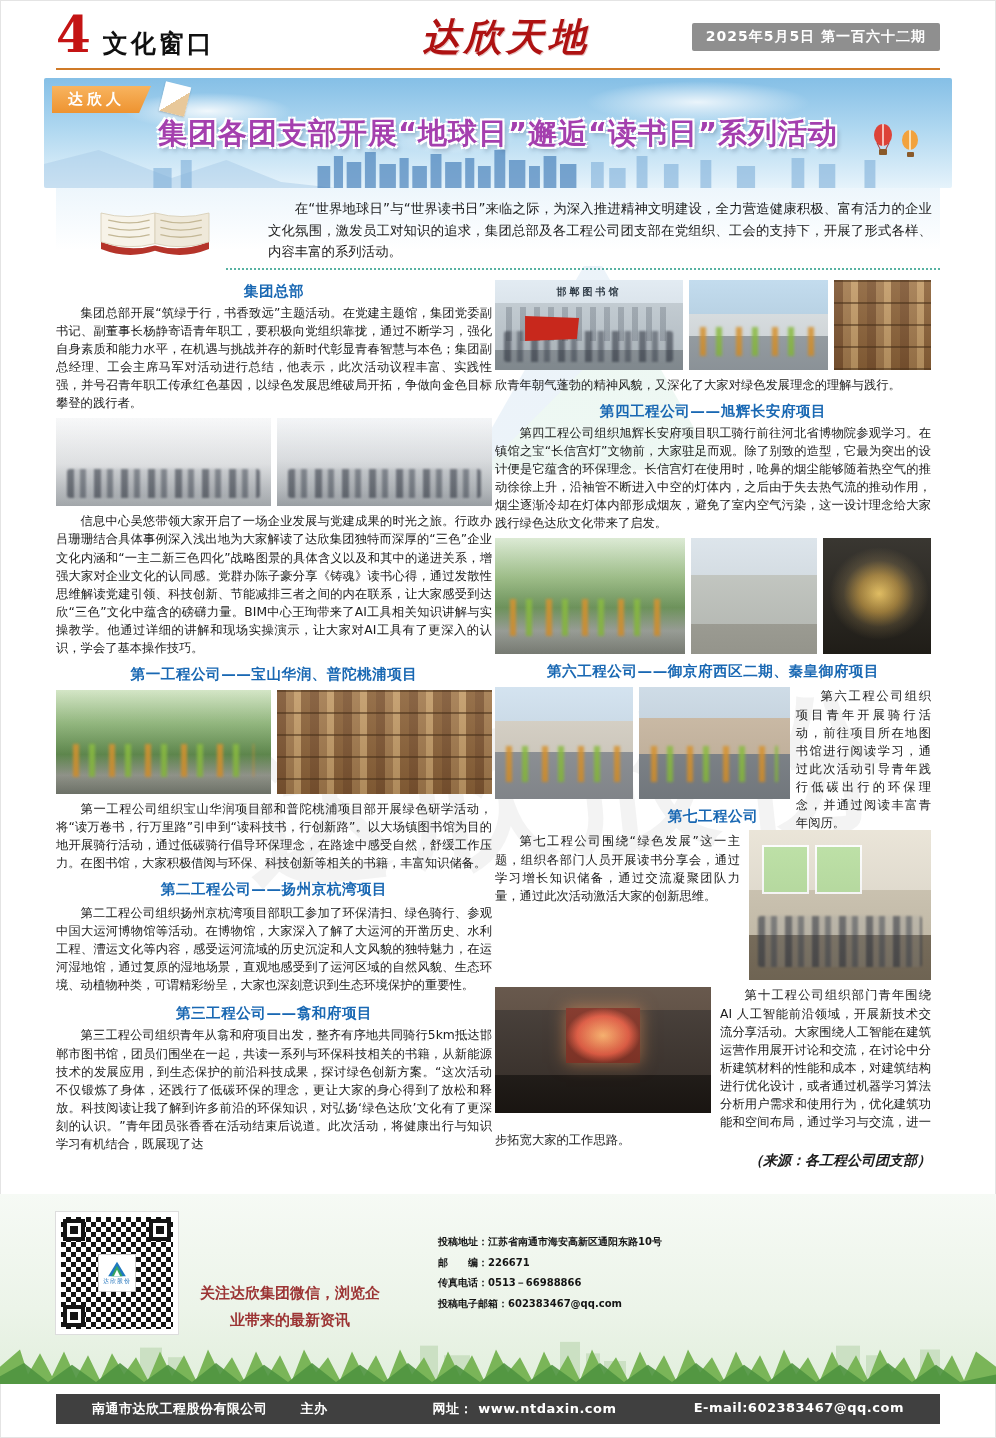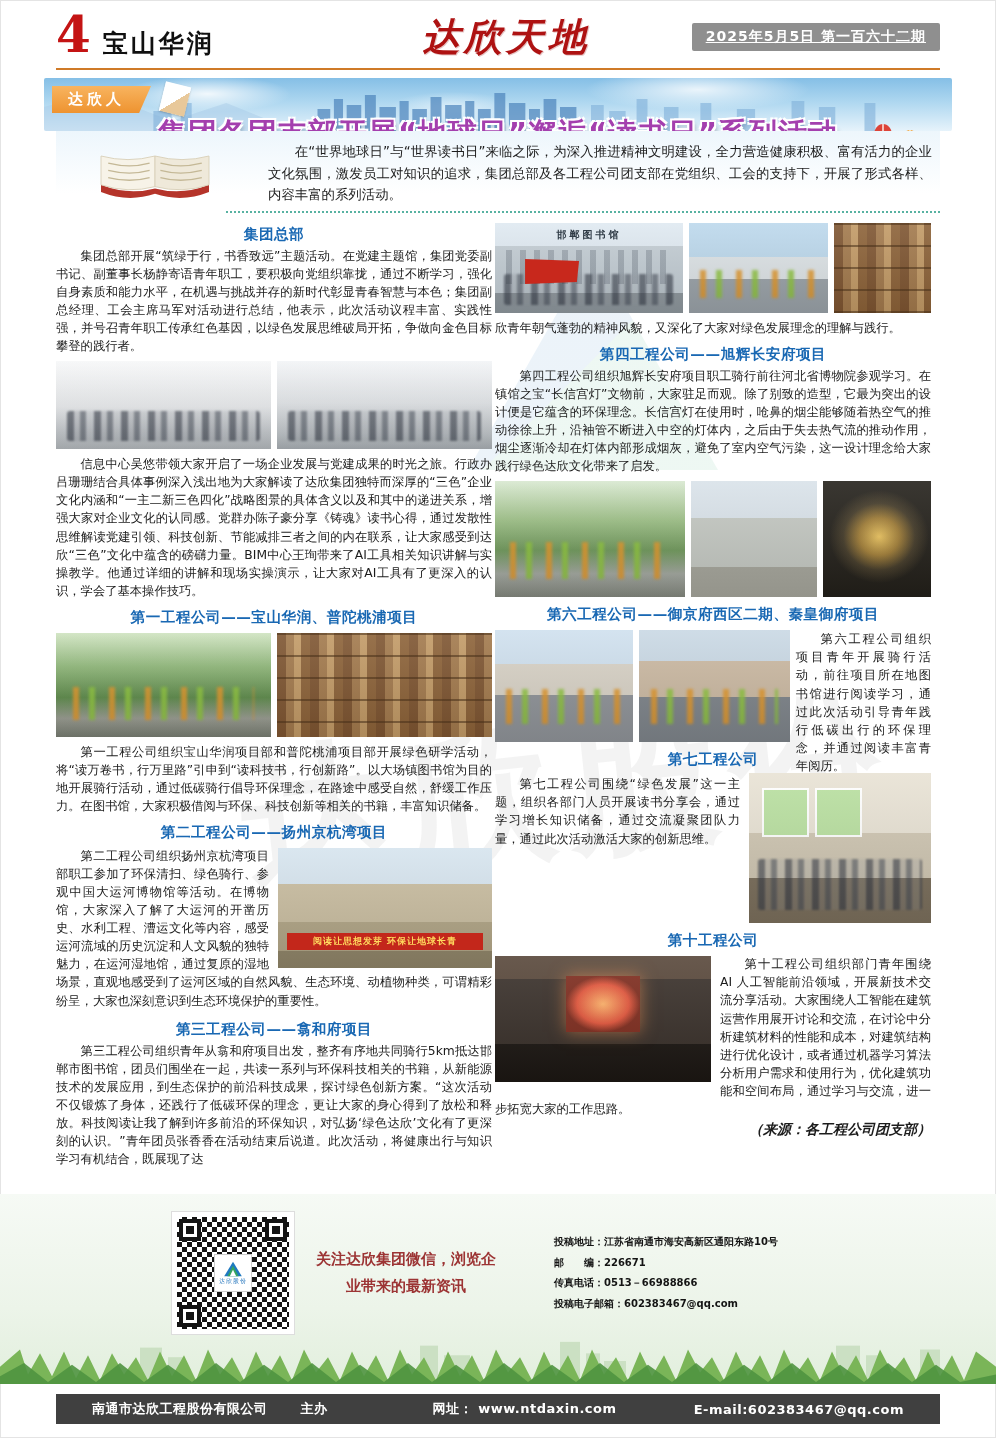--- a/index.html
+++ b/index.html
@@ -8,21 +8,21 @@
         overflow:hidden;display:flex;flex-direction:column;box-shadow:inset 0 0 0 1px #e4e4e4;}
   
   .header{position:relative;display:flex;align-items:center;padding:14px 56px 2px;}
   .page-num{font-family:"DejaVu Serif","Liberation Serif",serif;font-weight:bold;font-size:50px;
             line-height:.85;color:#c41414;margin-right:12px;}
   .section-name{font-size:25px;font-weight:bold;color:#101010;letter-spacing:3px;}
   .masthead-wrap{position:absolute;left:16px;right:0;text-align:center;pointer-events:none;}
   .masthead{font-family:"DejaVu Serif","Liberation Serif",serif;font-style:italic;font-weight:bold;
             font-size:38px;color:#ae1212;letter-spacing:4px;text-shadow:1px 1px 0 rgba(150,20,20,.25);}
   .issue{margin-left:auto;background:#8f8f8f;color:#fff;font-size:14px;font-weight:bold;
-         padding:5px 14px;border-radius:2px;letter-spacing:1px;text-decoration:underline;}
+         padding:5px 14px;border-radius:2px;letter-spacing:1px;}
   .rule{margin:6px 56px 0;border-bottom:2px solid #cf7a28;}
   
   .banner{position:relative;margin:8px 44px 0;height:112px;overflow:hidden;border-radius:2px;
     background:
       radial-gradient(120px 26px at 18% 30%,rgba(255,255,255,.85),rgba(255,255,255,0) 70%),
       radial-gradient(160px 30px at 72% 22%,rgba(255,255,255,.8),rgba(255,255,255,0) 70%),
       radial-gradient(90px 22px at 45% 55%,rgba(255,255,255,.5),rgba(255,255,255,0) 70%),
       linear-gradient(180deg,#85bfe6 0%,#aed7f0 45%,#e6f3fb 100%);}
   .ribbon{position:absolute;top:8px;left:8px;background:linear-gradient(180deg,#f8b45f,#ee9330);
           color:#fff;font-size:15px;font-weight:bold;letter-spacing:4px;padding:4px 26px 4px 16px;
@@ -94,49 +94,49 @@
   
   .wm-tri{position:absolute;left:468px;top:250px;width:250px;height:220px;opacity:.09;z-index:0;
     background:linear-gradient(135deg,#2c7bc0 50%,#3fae7a 50%);clip-path:polygon(50% 0,100% 100%,0 100%);}
   .wm-text{position:absolute;left:240px;top:690px;z-index:0;font-family:"DejaVu Serif","Liberation Serif",serif;
     font-size:150px;font-weight:bold;color:rgba(140,140,140,.10);letter-spacing:14px;transform:rotate(-6deg);white-space:nowrap;}
   
   .flex-spacer{flex:1;}
   .bottom{position:relative;margin-top:8px;padding:18px 56px 50px;
     background:linear-gradient(180deg,#f6faf5 0%,#ecf4e9 60%,#e2efdd 100%);}
   .bottom-inner{position:relative;z-index:1;display:flex;align-items:center;}
-  .qr-wrap{display:flex;align-items:center;margin-left:116px;}
+  .qr-wrap{display:flex;align-items:flex-end;}
   .qr{position:relative;width:112px;height:112px;border:5px solid #fff;outline:1px solid #ddd;
     background:repeating-conic-gradient(#141414 0% 25%,#ffffff 0% 50%);background-size:10px 10px;}
   .fd{position:absolute;width:22px;height:22px;background:#fff;border:4px solid #141414;box-sizing:border-box;}
   .fd::after{content:"";position:absolute;inset:3px;background:#141414;}
   .fd.tl{top:2px;left:2px}.fd.tr{top:2px;right:2px}.fd.bl{bottom:2px;left:2px}
   .qlogo{position:absolute;left:50%;top:50%;width:36px;height:36px;transform:translate(-50%,-50%);
     background:#fff;border:1px solid #ccc;display:flex;flex-direction:column;align-items:center;justify-content:center;}
   .qlogo .qtxt{font-size:6px;color:#1a6fba;letter-spacing:1px;}
   .qr-caption{width:180px;margin-left:22px;color:#9c3434;font-weight:bold;font-size:15px;line-height:1.8;text-align:center;}
   .contact{margin-left:58px;}
   .c-row{white-space:nowrap;font-weight:bold;font-size:10px;color:#141414;line-height:2.05;}
   .grass{position:absolute;bottom:0;left:0;width:100%;height:46px;}
   
-  .footer{margin:10px 56px 14px;background:#404040;color:#fff;display:flex;align-items:center;
+  .footer{margin:10px 56px 14px;background:#404040;color:#fff;display:flex;
     justify-content:space-between;padding:6px 36px;font-size:13px;font-weight:bold;letter-spacing:.5px;}
   .f-left span{margin-right:28px;}
 </style>
 </head>
 <body>
 
 <div class="page">
   <div class="wm-tri"></div>
   <div class="wm-text">达欣股份</div>
 
   <div class="header">
     <div class="left-group" style="display:flex;align-items:baseline;">
       <span class="page-num">4</span>
-      <span class="section-name">宝山华润</span>
+      <span class="section-name">文化窗口</span>
     </div>
     <div class="masthead-wrap">
       <span class="masthead">达欣天地</span>
     </div>
     <span class="issue">2025年5月5日 第一百六十二期</span>
   </div>
   <div class="rule"></div>
 
   <div class="banner">
     <svg class="skyline" viewBox="0 0 996 40" preserveAspectRatio="none">
@@ -221,23 +221,20 @@
       <div class="photo-row" style="height:104px">
         <div class="photo ph-park">
             <div class="vests"></div>
           </div>
         <div class="photo ph-shelf"></div>
       </div>
       <p class="body">第一工程公司组织宝山华润项目部和普陀桃浦项目部开展绿色研学活动，将“读万卷书，行万里路”引申到“读科技书，行创新路”。以大场镇图书馆为目的地开展骑行活动，通过低碳骑行倡导环保理念，在路途中感受自然，舒缓工作压力。在图书馆，大家积极借阅与环保、科技创新等相关的书籍，丰富知识储备。</p>
 
       <h3 class="sec">第二工程公司——扬州京杭湾项目</h3>
       <div class="wrap">
-        <div class="photo ph-museum float-r" style="width:214px;height:120px">
-          <div class="strip">阅读让思想发芽 环保让地球长青</div>
-        </div>
         <p class="body">第二工程公司组织扬州京杭湾项目部职工参加了环保清扫、绿色骑行、参观中国大运河博物馆等活动。在博物馆，大家深入了解了大运河的开凿历史、水利工程、漕运文化等内容，感受运河流域的历史沉淀和人文风貌的独特魅力，在运河湿地馆，通过复原的湿地场景，直观地感受到了运河区域的自然风貌、生态环境、动植物种类，可谓精彩纷呈，大家也深刻意识到生态环境保护的重要性。</p>
       </div>
 
       <h3 class="sec">第三工程公司——翕和府项目</h3>
       <p class="body">第三工程公司组织青年从翕和府项目出发，整齐有序地共同骑行5km抵达邯郸市图书馆，团员们围坐在一起，共读一系列与环保科技相关的书籍，从新能源技术的发展应用，到生态保护的前沿科技成果，探讨绿色创新方案。“这次活动不仅锻炼了身体，还践行了低碳环保的理念，更让大家的身心得到了放松和释放。科技阅读让我了解到许多前沿的环保知识，对弘扬‘绿色达欣’文化有了更深刻的认识。”青年团员张香香在活动结束后说道。此次活动，将健康出行与知识学习有机结合，既展现了达</p>
     </div>
 
     <div class="col">
       <div class="photo-row" style="height:90px">
         <div class="photo ph-libext" style="flex:1.55">
@@ -276,21 +273,20 @@
       <h3 class="sec">第七工程公司</h3>
       <div class="row7">
         <p class="body">第七工程公司围绕“绿色发展”这一主题，组织各部门人员开展读书分享会，通过学习增长知识储备，通过交流凝聚团队力量，通过此次活动激活大家的创新思维。</p>
         <div class="photo ph-share" style="flex:0 0 182px;height:150px">
           <div class="poster p1"></div>
             <div class="poster p2"></div>
             <div class="figs"></div>
         </div>
       </div>
 
-      <h3 class="sec">第十工程公司</h3>
       <div class="wrap">
         <div class="photo ph-darkroom float-l" style="width:216px;height:126px">
           <div class="screen"></div>
         </div>
         <p class="body">第十工程公司组织部门青年围绕 AI 人工智能前沿领域，开展新技术交流分享活动。大家围绕人工智能在建筑运营作用展开讨论和交流，在讨论中分析建筑材料的性能和成本，对建筑结构进行优化设计，或者通过机器学习算法分析用户需求和使用行为，优化建筑功能和空间布局，通过学习与交流，进一步拓宽大家的工作思路。</p>
         <div class="attribution">（来源：各工程公司团支部）</div>
       </div>
     </div>
   </div>
 

